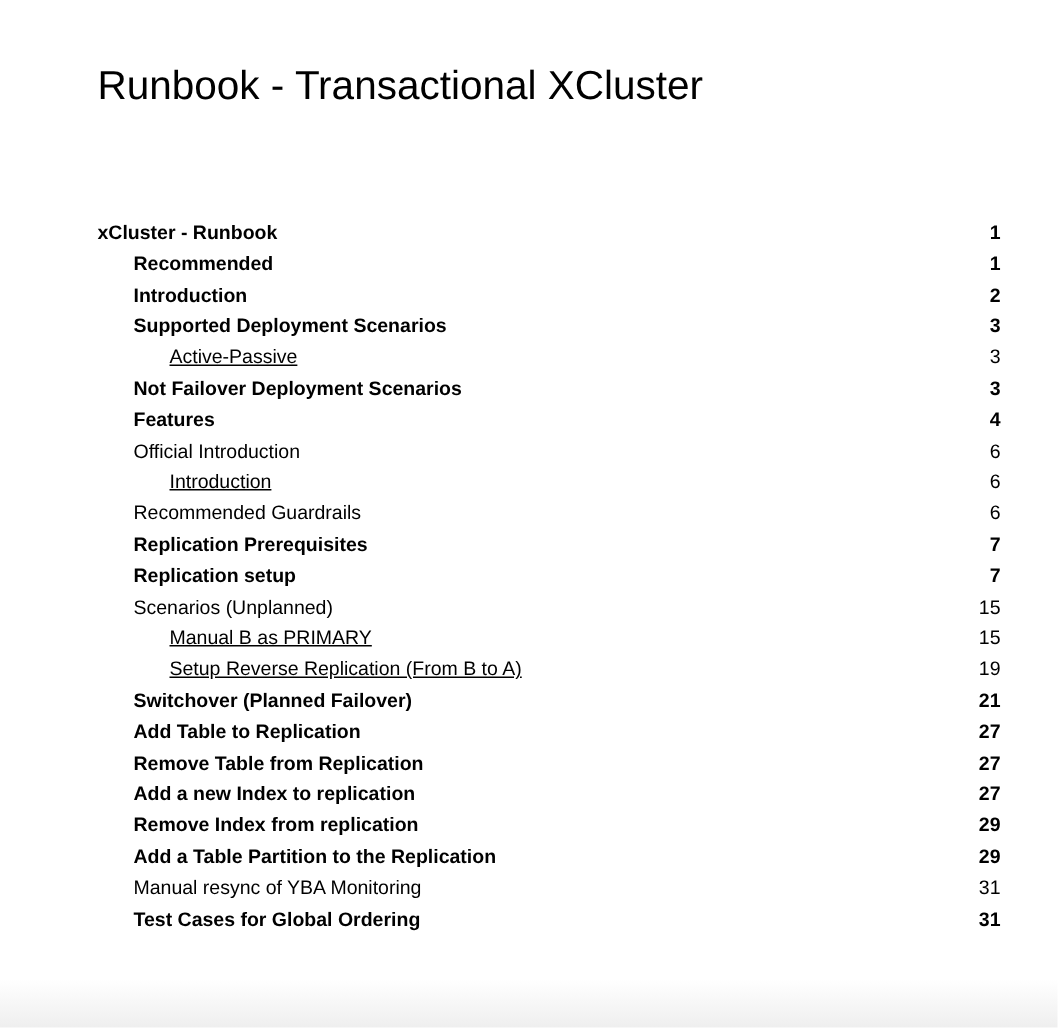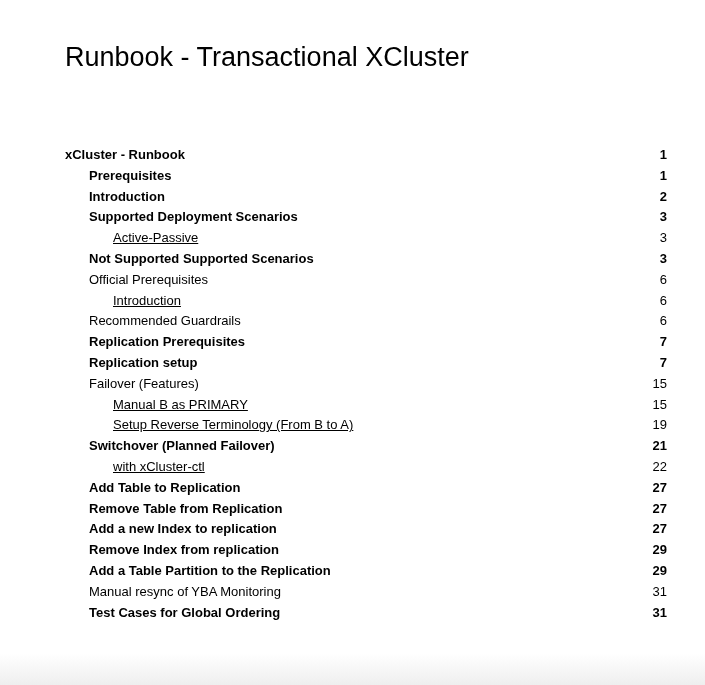--- a/index.html
+++ b/index.html
@@ -79,78 +79,78 @@
 
 <div class="page">
   <h1 class="doc-title">Runbook - Transactional XCluster</h1>
 
   <ul class="toc">
     <li class="toc-row lvl0 bold">
         <span class="label">xCluster - Runbook</span>
         <span class="num">1</span>
       </li>
     <li class="toc-row lvl1 bold">
-        <span class="label">Prerequisites</span>
+        <span class="label">Recommended</span>
         <span class="num">1</span>
       </li>
     <li class="toc-row lvl1 bold">
         <span class="label">Introduction</span>
         <span class="num">2</span>
       </li>
     <li class="toc-row lvl1 bold">
         <span class="label">Supported Deployment Scenarios</span>
         <span class="num">3</span>
       </li>
     <li class="toc-row lvl2">
         <span class="label">Active-Passive</span>
         <span class="num">3</span>
       </li>
     <li class="toc-row lvl1 bold">
-        <span class="label">Not Supported Supported Scenarios</span>
+        <span class="label">Not Failover Deployment Scenarios</span>
         <span class="num">3</span>
       </li>
+    <li class="toc-row lvl1 bold">
+        <span class="label">Features</span>
+        <span class="num">4</span>
+      </li>
     <li class="toc-row lvl1">
-        <span class="label">Official Prerequisites</span>
+        <span class="label">Official Introduction</span>
         <span class="num">6</span>
       </li>
     <li class="toc-row lvl2">
         <span class="label">Introduction</span>
         <span class="num">6</span>
       </li>
     <li class="toc-row lvl1">
         <span class="label">Recommended Guardrails</span>
         <span class="num">6</span>
       </li>
     <li class="toc-row lvl1 bold">
         <span class="label">Replication Prerequisites</span>
         <span class="num">7</span>
       </li>
     <li class="toc-row lvl1 bold">
         <span class="label">Replication setup</span>
         <span class="num">7</span>
       </li>
     <li class="toc-row lvl1">
-        <span class="label">Failover (Features)</span>
+        <span class="label">Scenarios (Unplanned)</span>
         <span class="num">15</span>
       </li>
     <li class="toc-row lvl2">
         <span class="label">Manual B as PRIMARY</span>
         <span class="num">15</span>
       </li>
     <li class="toc-row lvl2">
-        <span class="label">Setup Reverse Terminology (From B to A)</span>
+        <span class="label">Setup Reverse Replication (From B to A)</span>
         <span class="num">19</span>
       </li>
     <li class="toc-row lvl1 bold">
         <span class="label">Switchover (Planned Failover)</span>
         <span class="num">21</span>
-      </li>
-    <li class="toc-row lvl2">
-        <span class="label">with xCluster-ctl</span>
-        <span class="num">22</span>
       </li>
     <li class="toc-row lvl1 bold">
         <span class="label">Add Table to Replication</span>
         <span class="num">27</span>
       </li>
     <li class="toc-row lvl1 bold">
         <span class="label">Remove Table from Replication</span>
         <span class="num">27</span>
       </li>
     <li class="toc-row lvl1 bold">

